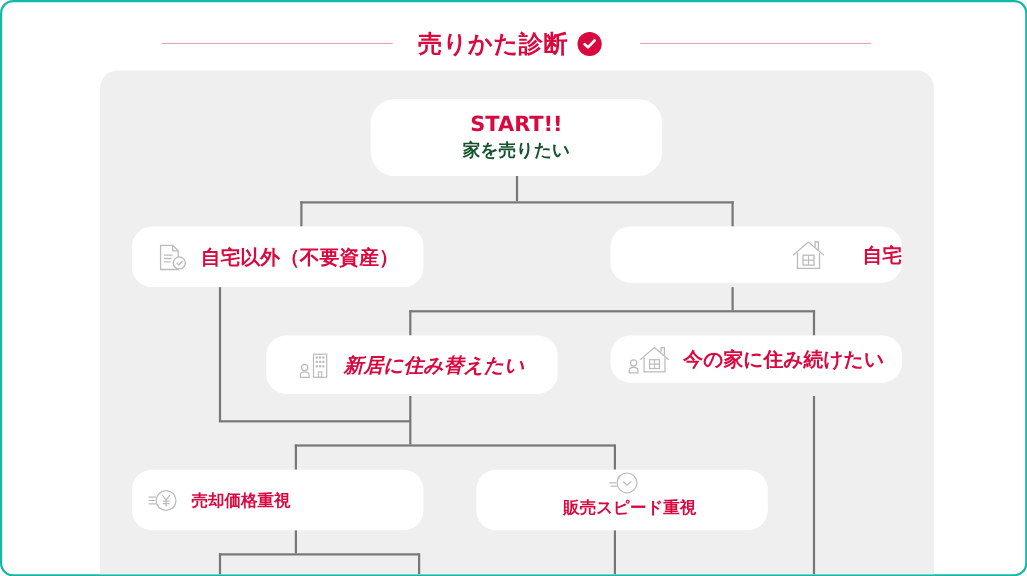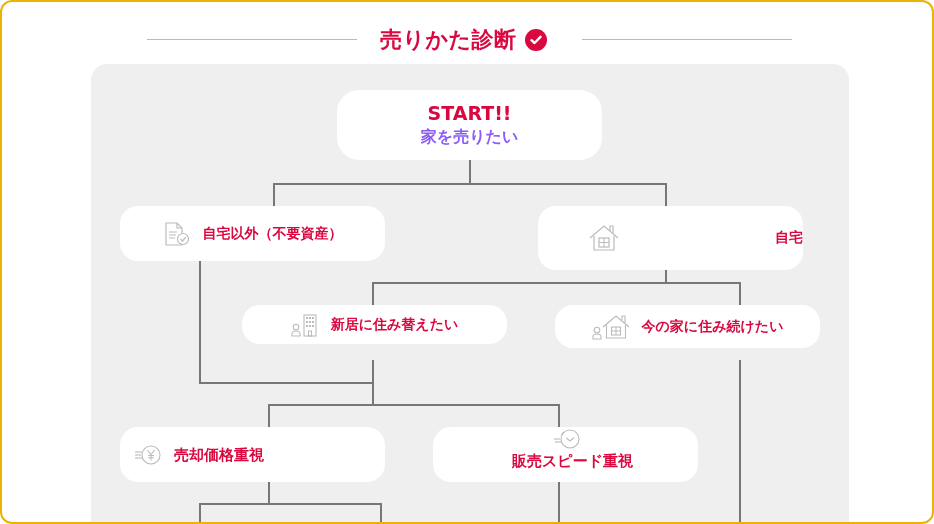--- a/index.html
+++ b/index.html
@@ -1,20 +1,20 @@
 <!DOCTYPE html>
 <html><head>
 <meta charset="utf-8">
 <style>
   * { box-sizing: border-box; margin: 0; padding: 0; }
   html, body { width: 934px; height: 524px; overflow: hidden; background: #ffffff; }
   body { font-family: "DejaVu Sans", "Liberation Sans", sans-serif; position: relative; }
   .frame {
     position: absolute; left: 0; top: 0; width: 934px; height: 524px;
-    border: 2px solid #eab308; border-radius: 12px; background: #ffffff; overflow: hidden;
+    border: 2px solid #14b8a6; border-radius: 12px; background: #ffffff; overflow: hidden;
   }
   .header-line { position: absolute; top: 37px; height: 1px; background: #e8a3b6; }
   .title {
     position: absolute; top: 22px; left: 378px; height: 32px;
     font-size: 22px; font-weight: bold; color: #d9083f; letter-spacing: 0.5px;
     display: flex; align-items: center; gap: 8px; white-space: nowrap;
   }
   .check-badge {
     width: 22px; height: 22px; border-radius: 50%; background: #d9083f;
     display: inline-flex; align-items: center; justify-content: center;
@@ -25,22 +25,22 @@
   }
   .line { position: absolute; background: #777777; }
   .v { width: 1.5px; }
   .h { height: 1.5px; }
   .node {
     position: absolute; background: #ffffff; border-radius: 18px;
     display: flex; align-items: center; justify-content: center;
   }
   .node.start { flex-direction: column; border-radius: 22px; }
   .start-title { color: #d9083f; font-weight: bold; font-size: 19px; line-height: 24px; }
-  .start-sub { color: #8b5cf6; font-weight: bold; font-size: 16px; line-height: 24px; }
-  .node-label { color: #d9083f; font-weight: bold; font-size: 14px; white-space: nowrap; }
+  .start-sub { color: #14532d; font-weight: bold; font-size: 16px; line-height: 24px; }
+  .node-label { color: #d9083f; font-weight: bold; font-size: 18px; white-space: nowrap; }
   .icon { display: inline-flex; align-items: center; justify-content: center; margin-right: 12px; }
   .node.two-line { justify-content: flex-start; padding-left: 14px; }
   .two-line .text { display: flex; flex-direction: column; gap: 36px; }
   .two-line .node-label { font-size: 15px; line-height: 20px; }
   .node-sub { color: #333333; font-size: 11px; line-height: 18px; white-space: nowrap; }
 </style>
 </head>
 <body>
 
 <div class="frame">
@@ -96,35 +96,35 @@
         <line x1="6" y1="11" x2="14" y2="11" stroke="#bbb" stroke-width="1.2"></line>
         <line x1="6" y1="14" x2="13" y2="14" stroke="#bbb" stroke-width="1.2"></line>
         <line x1="6" y1="17" x2="12" y2="17" stroke="#bbb" stroke-width="1.2"></line>
         <circle cx="20" cy="18" r="5.5" fill="#fff" stroke="#bbb" stroke-width="1.2"></circle>
         <path d="M17.5 18 L19.5 20 L22.8 16.2" fill="none" stroke="#bbb" stroke-width="1.2"></path>
       </svg>
     </span>
     <span class="node-label">自宅以外（不要資産）</span>
   </div>
 
-  <div class="node" style="left:536px; top:204px; width:265px; height:64px; justify-content:space-between; padding-left:50px;">
+  <div class="node" style="left:553px; top:204px; width:265px; height:51px; justify-content:flex-end; padding-left:50px;">
     <span class="icon" style="margin-right:33px;">
       <svg width="32" height="28" viewBox="0 0 32 28">
         <path d="M2 14 L16 2 L30 14" fill="none" stroke="#bbb" stroke-width="1.2"></path>
         <path d="M22 7 V2 H25 V9.5" fill="none" stroke="#bbb" stroke-width="1.2"></path>
         <path d="M6 12 V26 H26 V12" fill="none" stroke="#bbb" stroke-width="1.2"></path>
         <rect x="11" y="14" width="10" height="9" fill="none" stroke="#bbb" stroke-width="1.2"></rect>
         <line x1="16" y1="14" x2="16" y2="23" stroke="#bbb" stroke-width="1"></line>
         <line x1="11" y1="18.5" x2="21" y2="18.5" stroke="#bbb" stroke-width="1"></line>
       </svg>
     </span>
     <span class="node-label">自宅</span>
   </div>
 
-  <div class="node" style="left:240px; top:303px; width:265px; height:39px;">
+  <div class="node" style="left:240px; top:303px; width:265px; height:53px;font-style:italic;">
     <span class="icon">
       <svg width="28" height="24" viewBox="0 0 28 24">
         <circle cx="5" cy="14" r="2.8" fill="none" stroke="#bbb" stroke-width="1.1"></circle>
         <path d="M1 23 V21 Q1 18 5 18 Q9 18 9 21 V23 Z" fill="none" stroke="#bbb" stroke-width="1.1"></path>
         <rect x="13" y="2" width="12" height="21" fill="none" stroke="#bbb" stroke-width="1.1"></rect>
         <g fill="#bbb">
           <rect x="15" y="4" width="2" height="2"></rect>
             <rect x="18" y="4" width="2" height="2"></rect>
             <rect x="21" y="4" width="2" height="2"></rect>
           <rect x="15" y="8" width="2" height="2"></rect>

